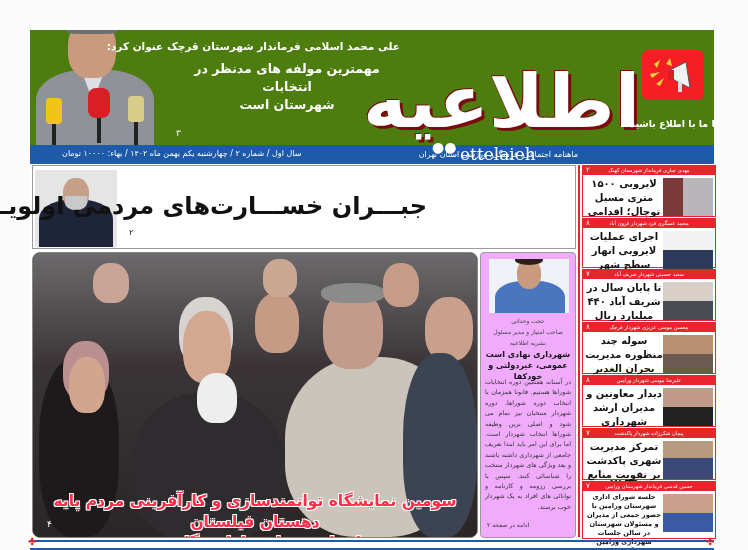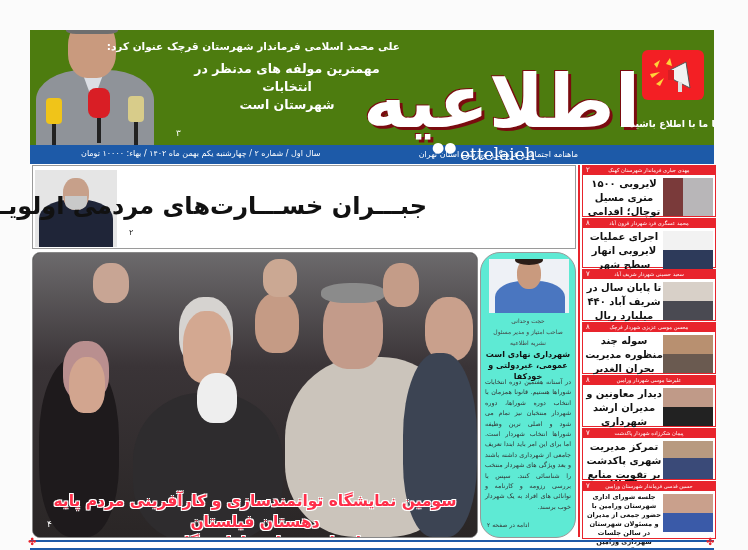--- a/index.html
+++ b/index.html
@@ -17,39 +17,39 @@
   .mic.m3{left:98px;top:78px;background:#d8cc8a;}
   .mic-stick{position:absolute;width:4px;height:30px;background:#222;}
   .lead-kicker{position:absolute;right:314px;top:10px;font-size:10.5px;font-weight:bold;color:#fff;direction:rtl;white-space:nowrap;}
   .lead-headline{position:absolute;left:150px;top:30px;width:214px;text-align:center;direction:rtl;color:#fff;font-weight:bold;font-size:12.5px;line-height:18px;}
   .lead-page{position:absolute;left:146px;top:98px;color:#fff;font-size:9px;}
   .logo-wordmark{position:absolute;left:360px;top:22px;width:250px;height:98px;color:#fff;font-size:74px;font-weight:bold;line-height:98px;text-align:center;direction:rtl;text-shadow:3px 3px 0 #7a0b0f,-1px -1px 0 #7a0b0f;letter-spacing:-2px;}
   .logo-icon{position:absolute;left:612px;top:20px;width:62px;height:50px;background:#f31f24;border-radius:6px;}
   .logo-icon svg{position:absolute;left:6px;top:4px;}
   .slogan{position:absolute;left:600px;top:88px;color:#fff;font-size:9.5px;font-weight:bold;direction:rtl;white-space:nowrap;}
   .infobar{position:absolute;left:0;top:115px;width:684px;height:19px;background:#1d5aa8;color:#fff;font-size:8px;}
-  .infobar .issue{position:absolute;left:32px;top:4px;direction:rtl;white-space:nowrap;margin-left:19px;}
+  .infobar .issue{position:absolute;left:32px;top:4px;direction:rtl;white-space:nowrap;}
   .infobar .latin{position:absolute;left:430px;top:-1px;font-family:"DejaVu Serif",serif;font-size:17px;color:#fff;}
   .infobar .dots{position:absolute;left:402px;top:-6px;font-size:14px;color:#fff;}
   .infobar .desc{position:absolute;right:136px;top:5px;direction:rtl;white-space:nowrap;}
   .story2{position:absolute;left:2px;top:135px;width:542px;height:82px;border:1px solid #9a9a9a;background:#fff;}
   .story2 .photo{position:absolute;left:2px;top:4px;width:82px;height:77px;}
   .story2 .photo .bg{position:absolute;left:0;top:0;width:82px;height:77px;background:#e5e5e5;}
   .story2 .photo .body{position:absolute;left:4px;top:30px;width:74px;height:47px;background:#1f2538;border-radius:40% 40% 0 0;}
   .story2 .photo .face{position:absolute;left:28px;top:8px;width:26px;height:32px;background:#c7a08a;border-radius:45%;}
   .story2 .photo .beard{position:absolute;left:30px;top:26px;width:22px;height:14px;background:#c9c9c9;border-radius:0 0 50% 50%;}
   .story2 .kicker{position:absolute;right:148px;top:8px;font-size:11.5px;direction:rtl;color:#111;white-space:nowrap;}
   .story2 .headline{position:absolute;right:148px;top:26px;font-size:24px;font-weight:bold;direction:rtl;color:#111;white-space:nowrap;letter-spacing:-1px;}
   .story2 .pg{position:absolute;left:96px;top:62px;font-size:8px;color:#222;}
   .photo-story{position:absolute;left:2px;top:222px;width:444px;height:284px;border:1px solid #888;border-radius:8px;overflow:hidden;background:#2a2a2a;}
   .crowd{position:absolute;left:0;top:0;width:444px;height:284px;background:linear-gradient(180deg,#6c6a6c 0%,#3a3437 40%,#2a2626 100%);}
   .p{position:absolute;border-radius:45% 45% 40% 40%;}
   .photo-caption{position:absolute;left:0;top:238px;width:444px;text-align:center;direction:rtl;color:#ff2f4a;font-size:15.5px;font-weight:bold;line-height:21px;text-shadow:1px 1px 0 #fff,-1px -1px 0 #fff,1px -1px 0 #fff,-1px 1px 0 #fff;}
   .photo-pg{position:absolute;left:14px;top:266px;color:#fff;font-size:9px;}
-  .column{position:absolute;left:450px;top:222px;width:94px;height:284px;border:1px solid #999;border-radius:20px;background:#5eead4;overflow:hidden;}
+  .column{position:absolute;left:450px;top:222px;width:94px;height:284px;border:1px solid #999;border-radius:4px;background:#f0abfc;overflow:hidden;}
   .column .photo{position:absolute;left:8px;top:6px;width:80px;height:54px;background:#eef1f6;overflow:hidden;}
   .column .photo .suit{position:absolute;left:6px;top:22px;width:70px;height:40px;background:#4a76c0;border-radius:40% 40% 0 0;}
   .column .photo .face{position:absolute;left:28px;top:0;width:24px;height:30px;background:#c99a7e;border-radius:45%;}
   .column .photo .hair{position:absolute;left:26px;top:-4px;width:28px;height:10px;background:#2b1d17;border-radius:50%;}
   .column .author{position:absolute;left:0;top:62px;width:94px;text-align:center;direction:rtl;font-size:6px;color:#444;line-height:11px;}
   .column .title{position:absolute;left:2px;top:96px;width:90px;text-align:center;direction:rtl;font-size:8px;font-weight:bold;color:#111;line-height:11px;}
   .column .body{position:absolute;left:4px;top:124px;width:86px;direction:rtl;text-align:justify;font-size:6.4px;color:#333;line-height:10.4px;}
   .column .cont{position:absolute;left:6px;top:268px;font-size:6px;color:#333;direction:rtl;}
   .sidebar{position:absolute;left:548px;top:135px;width:136px;height:372px;border-left:2px solid #e8242c;}
   .brief{position:absolute;left:2px;width:132px;border:1px solid #e8242c;background:#fff;}

